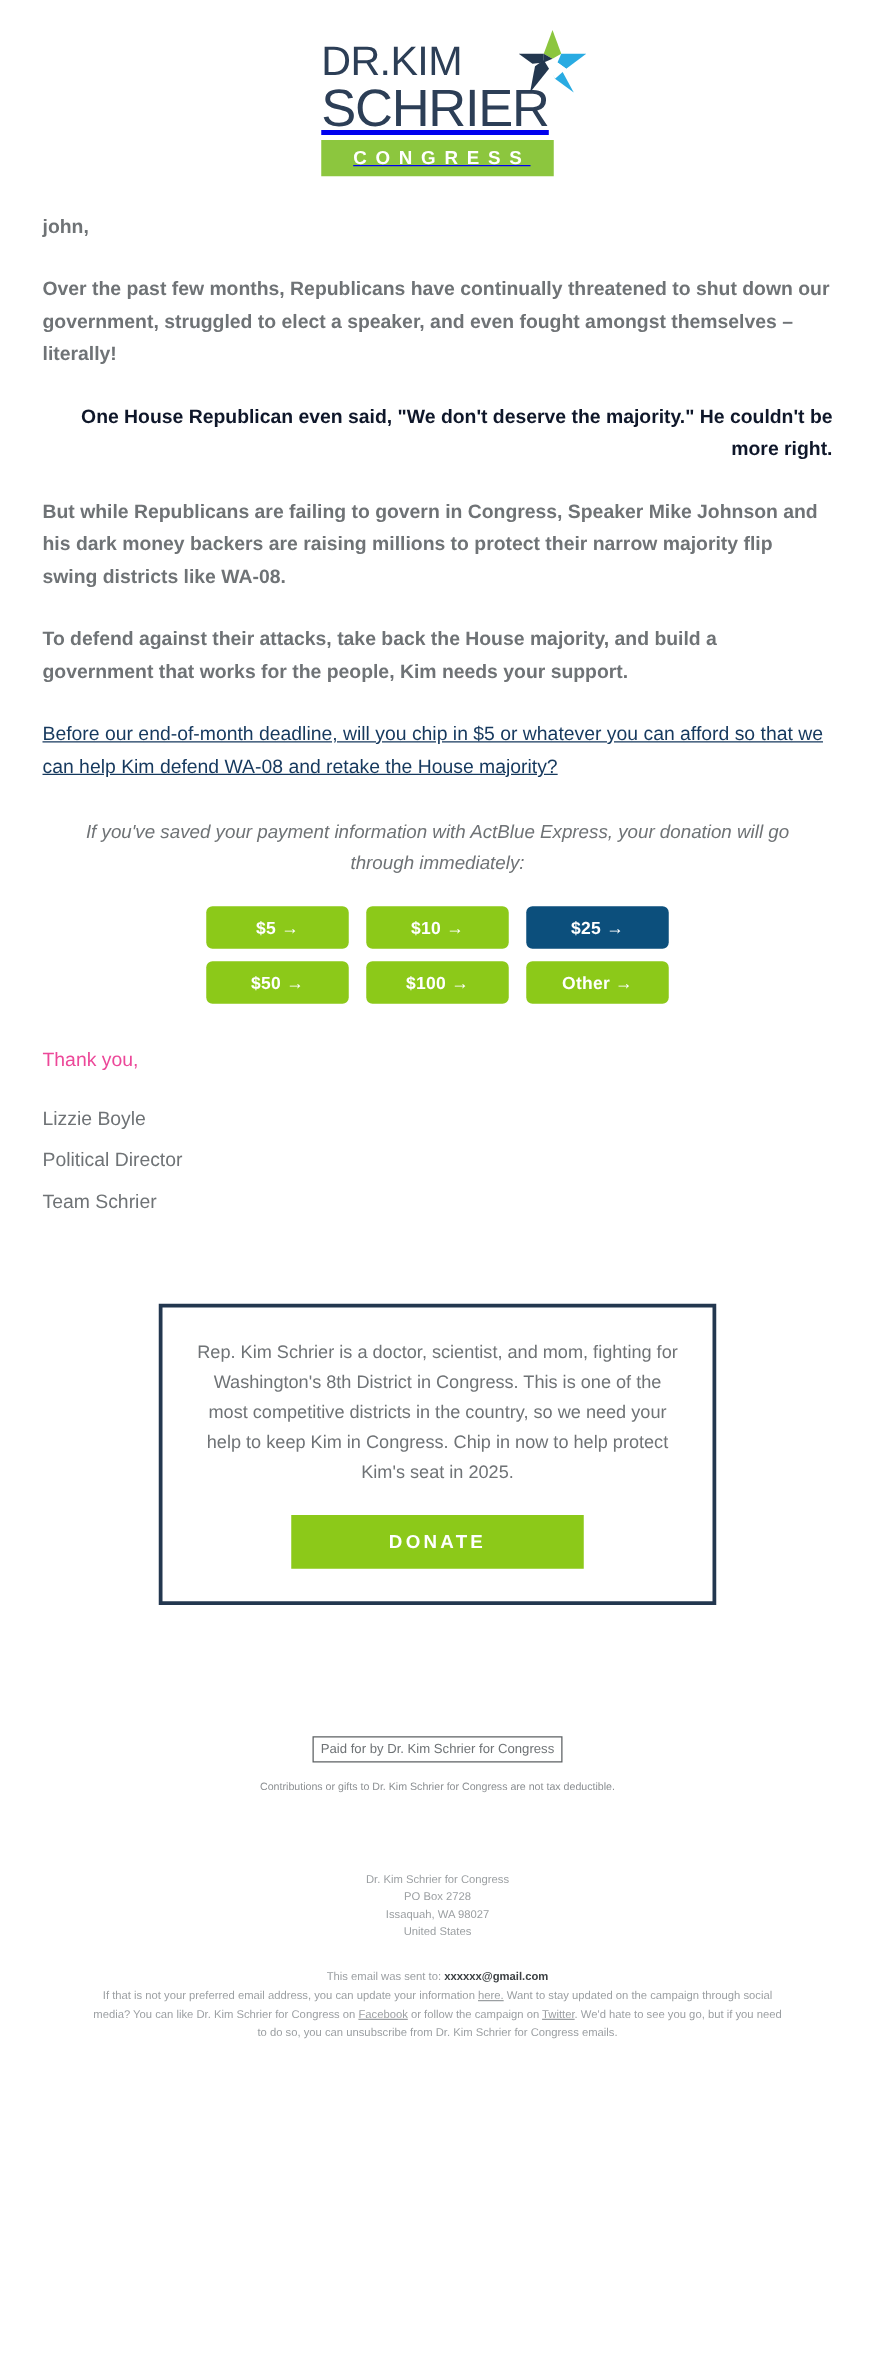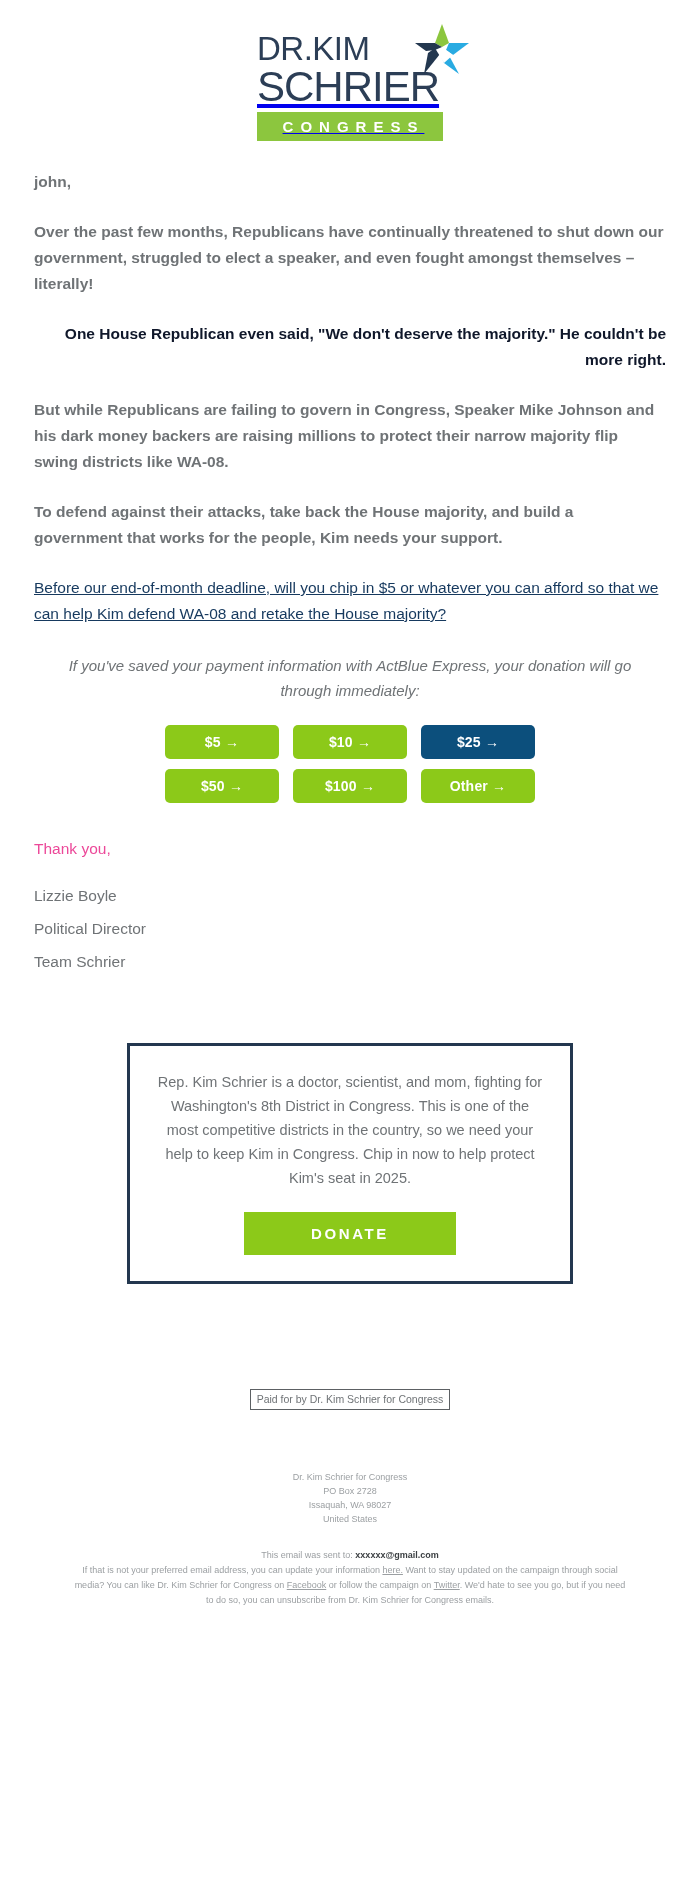--- a/index.html
+++ b/index.html
@@ -167,21 +167,21 @@
   }
   .callout p {
     font-size: 14.5px;
     line-height: 24px;
     color: #6f7376;
     text-align: center;
     margin: 0 0 22px 0;
   }
   .donate-btn {
     display: block;
-    width: 212px;
+    width: 234px;
     margin: 0 auto;
     background: #8cc919;
     color: #ffffff;
     font-size: 15px;
     font-weight: 700;
     letter-spacing: 2.6px;
     text-align: center;
     padding: 13px 0;
     text-decoration: none;
     box-sizing: border-box;
@@ -282,20 +282,21 @@
 
   <div class="callout-wrap">
     <div class="callout">
       <p>Rep. Kim Schrier is a doctor, scientist, and mom, fighting for Washington's 8th District in Congress. This is one of the most competitive districts in the country, so we need your help to keep Kim in Congress. Chip in now to help protect Kim's seat in 2025.</p>
       <a class="donate-btn" href="#">DONATE</a>
     </div>
   </div>
 
   <div class="footer">
     <div class="paid-for">Paid for by Dr. Kim Schrier for Congress</div>
+    <div class="tax-note">Contributions or gifts to Dr. Kim Schrier for Congress are not tax deductible.</div>
 
     <div class="addr">
       <div>Dr. Kim Schrier for Congress</div>
       <div>PO Box 2728</div>
       <div>Issaquah, WA 98027</div>
       <div>United States</div>
     </div>
 
     <div class="sent-block">
       <div>

